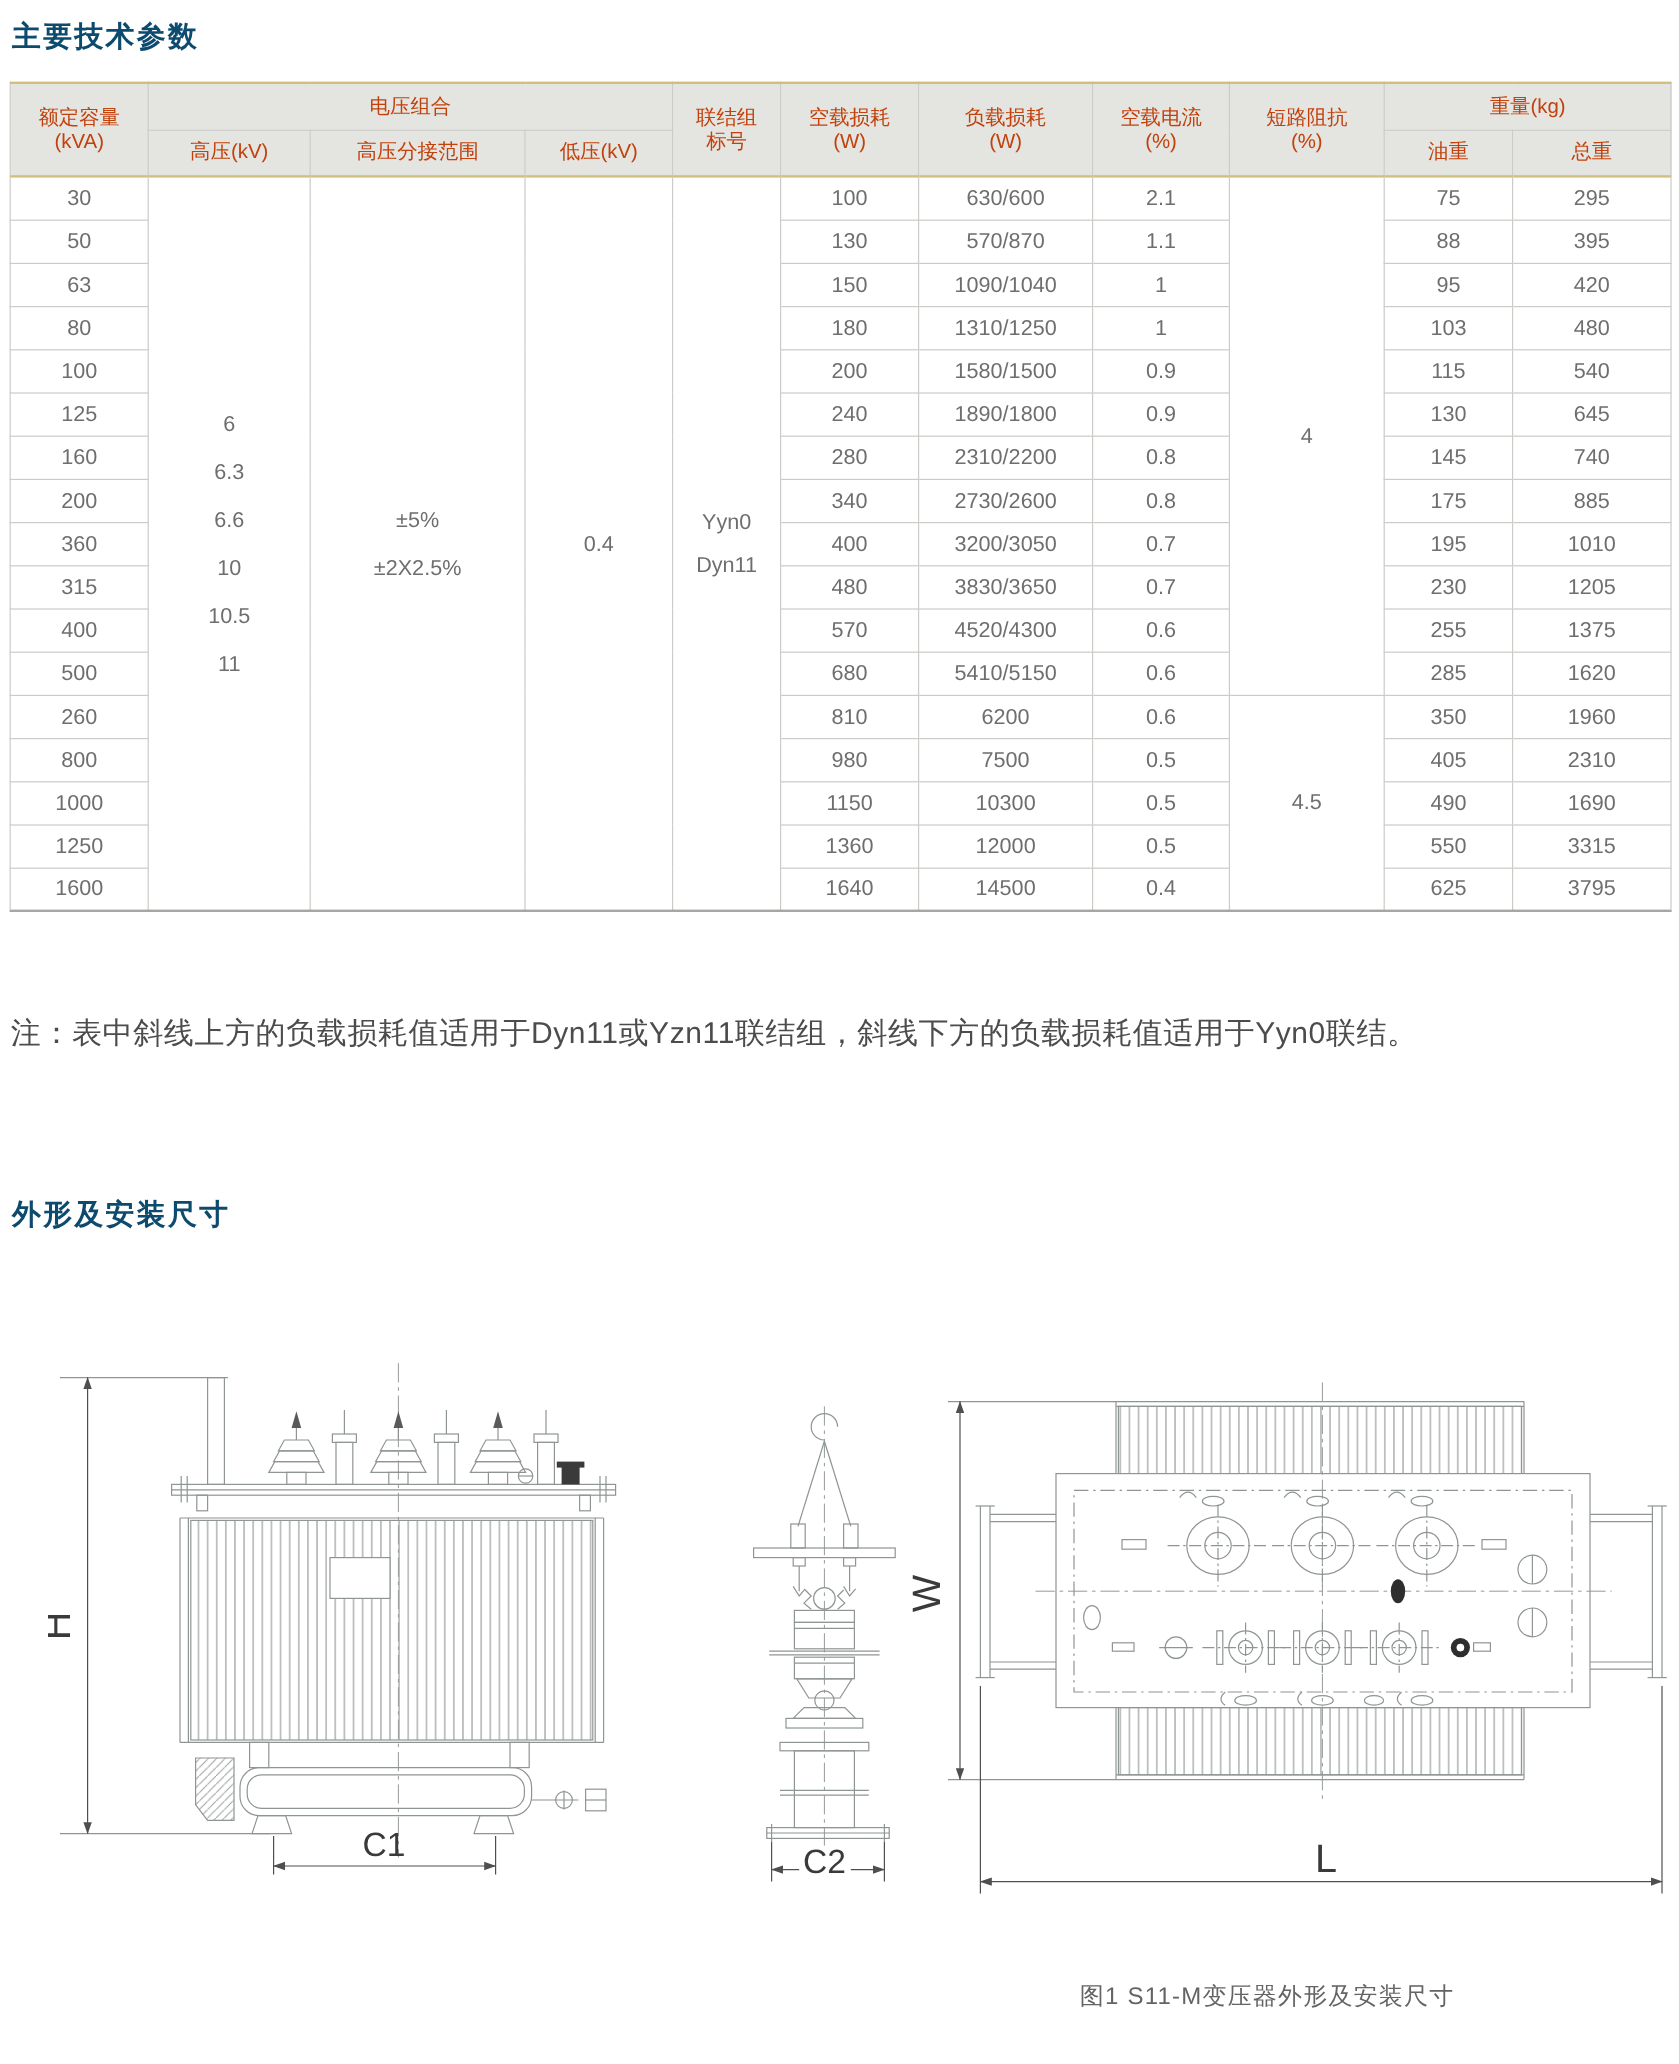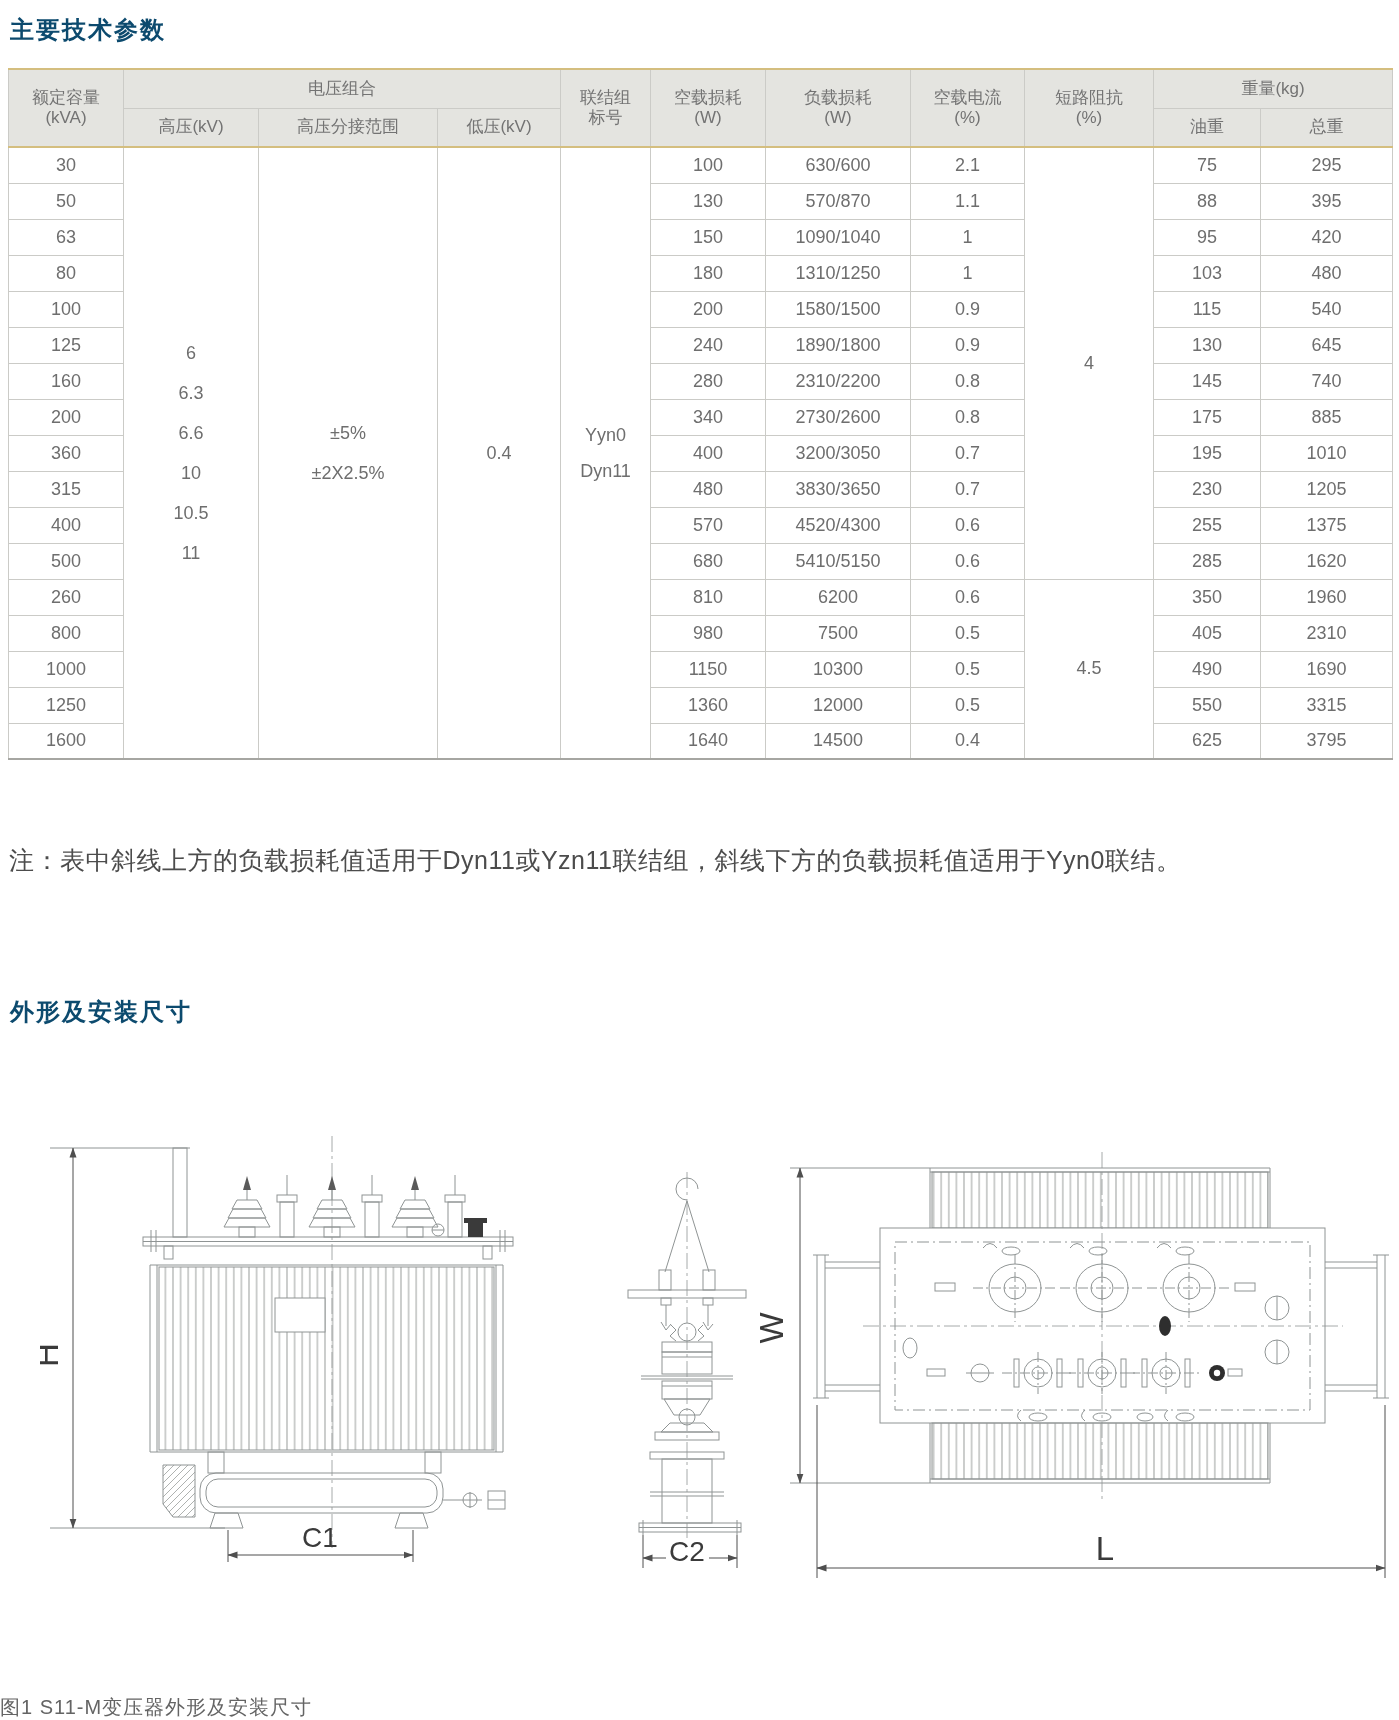--- a/index.html
+++ b/index.html
@@ -17,40 +17,40 @@
 
   table.spec {
     position:absolute; left:8px; top:68px; width:1384px;
     border-collapse:collapse; table-layout:fixed;
     border-top:2px solid #d4be7f;
     border-bottom:2px solid #a6a6a2;
     border-left:1px solid #cbcbc7; border-right:1px solid #cbcbc7;
   }
   table.spec th {
     background:#e4e4e0; border:1px solid #cbcbc7;
-    font-weight:normal; font-size:17px; color:#737373;
+    font-weight:normal; font-size:17px; color:#c2410c;
     height:39px; line-height:1.2; padding:1px 2px;
   }
   table.spec th.hb { border-bottom:2px solid #d4be7f; }
   table.spec td {
     border:1px solid #cbcbc7; height:36px; text-align:center;
     font-size:18px; color:#6e6e6e; padding:0 2px; background:#ffffff;
   }
   .vstack { display:flex; flex-direction:column; justify-content:center; align-items:center; }
   .vstack span { display:block; }
   .lh40 span { line-height:40px; }
   .lh36 span { line-height:36px; }
 
   #note {
     position:absolute; left:9px; top:844px; width:1380px;
     font-size:25px; color:#4c4c4c; letter-spacing:0.5px;
   }
   #caption {
     position:absolute; left:0px; top:1650px; width:1212px;
-    text-align:left; font-size:20px; color:#646464; letter-spacing:1px;margin-top:44px;
+    text-align:right; font-size:20px; color:#646464; letter-spacing:1px;
   }
   svg.fig { position:absolute; }
   .dimtxt { font-family:"Liberation Sans","DejaVu Sans",sans-serif; fill:#3a3a3a; font-size:28px; }
   .dimtxt.big { font-size:33px; }
 </style>
 </head>
 <body>
 
 <svg width="0" height="0" style="position:absolute" aria-hidden="true">
   <defs>

